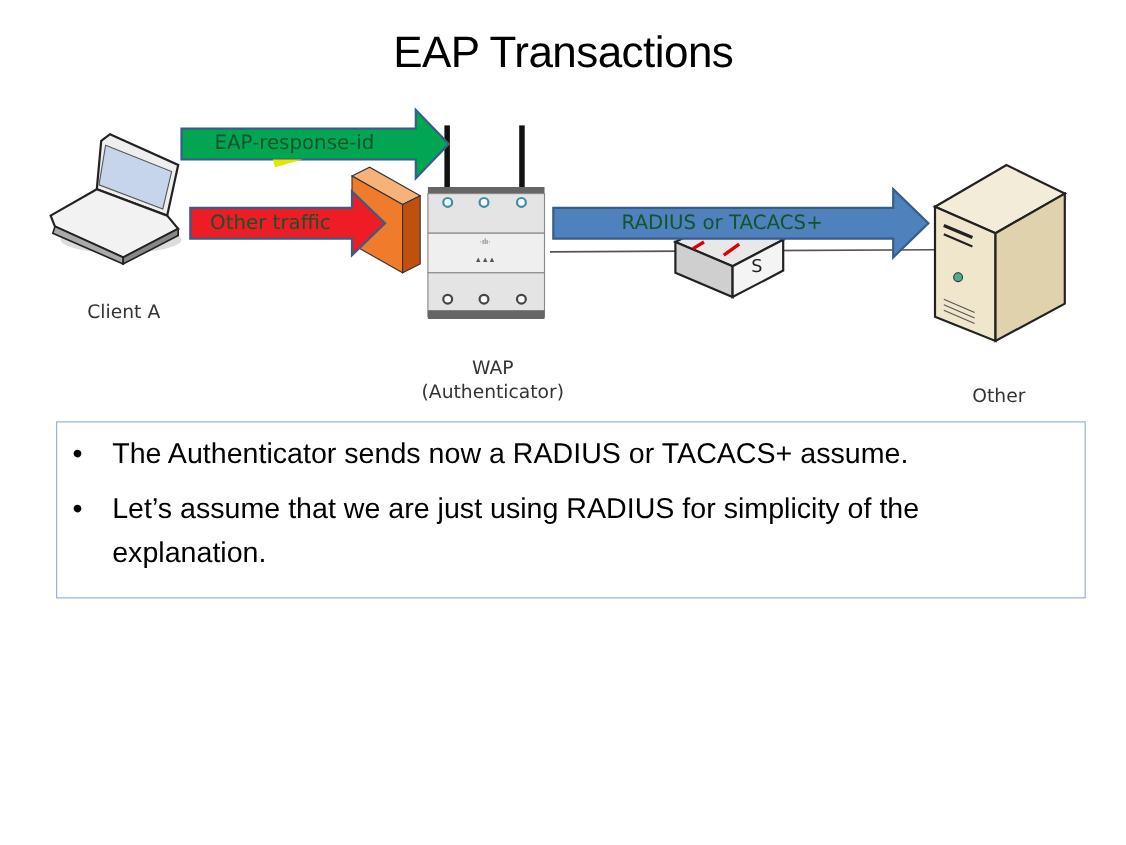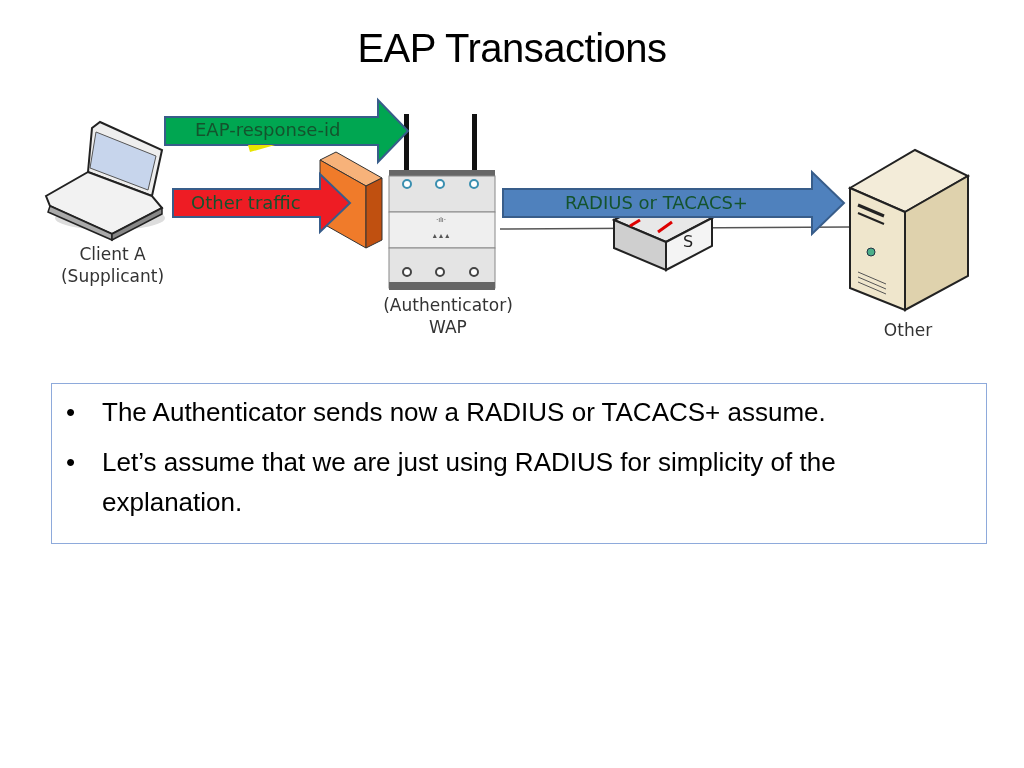--- a/index.html
+++ b/index.html
@@ -1,19 +1,19 @@
 <!DOCTYPE html>
 <html><head>
 <meta charset="utf-8">
 <style>
   html, body { margin:0; padding:0; background:#ffffff; }
   body { width:1024px; height:768px; position:relative; overflow:hidden; font-family:"Liberation Sans", sans-serif; }
   .title { position:absolute; top:26px; left:0; width:1024px; text-align:center; font-size:40px; font-weight:normal; color:#000; font-family:"Liberation Sans", sans-serif; letter-spacing:-0.5px; }
   .abs { position:absolute; }
-  .label { position:absolute; text-align:center; font-size:17px; color:#333; line-height:22px; font-family:"DejaVu Sans", sans-serif; }
+  .label { position:absolute; text-align:center; font-size:17px; color:#333; line-height:22px; font-family:"DejaVu Sans", sans-serif;margin-top:30px; }
   .arrow-text { position:absolute; color:#14532d; font-size:18px; font-family:"DejaVu Sans", sans-serif; white-space:nowrap; }
   .bullet-box { position:absolute; left:51px; top:383px; width:936px; height:161px; border:1px solid #8eaadb; box-sizing:border-box; }
   .bullets { list-style:none; margin:0; padding:0; position:absolute; left:8px; top:8px; right:10px; }
   .bullets li { position:relative; padding-left:42px; font-size:26px; line-height:40px; color:#000; margin-bottom:10px; font-family:"Liberation Sans", sans-serif; }
   .bullets li .dot { position:absolute; left:6px; top:0; }
 </style>
 </head>
 <body>
 
 <div class="title">EAP Transactions</div>
@@ -81,25 +81,24 @@
   <polygon points="503,189 812,189 812,172 844,203 812,234 812,217 503,217" fill="#4f81bd" stroke="#385d8a" stroke-width="2"></polygon>
 </svg>
 
 <div class="arrow-text" style="left:195px;top:119px">EAP-response-id</div>
 <div class="arrow-text" style="left:191px;top:192px">Other traffic</div>
 <div class="arrow-text" style="left:565px;top:192px">RADIUS or TACACS+</div>
 <div class="abs" style="left:683px;top:232px;font-size:16px;color:#222;font-family:'DejaVu Sans',sans-serif">S</div>
 
 <div class="label" style="left:40px;top:243px;width:145px">
   <div>Client A</div>
-  <div>(Supplicant)</div>
 </div>
 <div class="label" style="left:368px;top:294px;width:160px">
+  <div>WAP</div>
   <div>(Authenticator)</div>
-  <div>WAP</div>
 </div>
 <div class="label" style="left:828px;top:319px;width:160px">
   <div>Other</div>
 </div>
 
 <div class="bullet-box">
   <ul class="bullets">
     <li>
       <span class="dot">•</span>
       <span>The Authenticator sends now a RADIUS or TACACS+ assume.</span>

